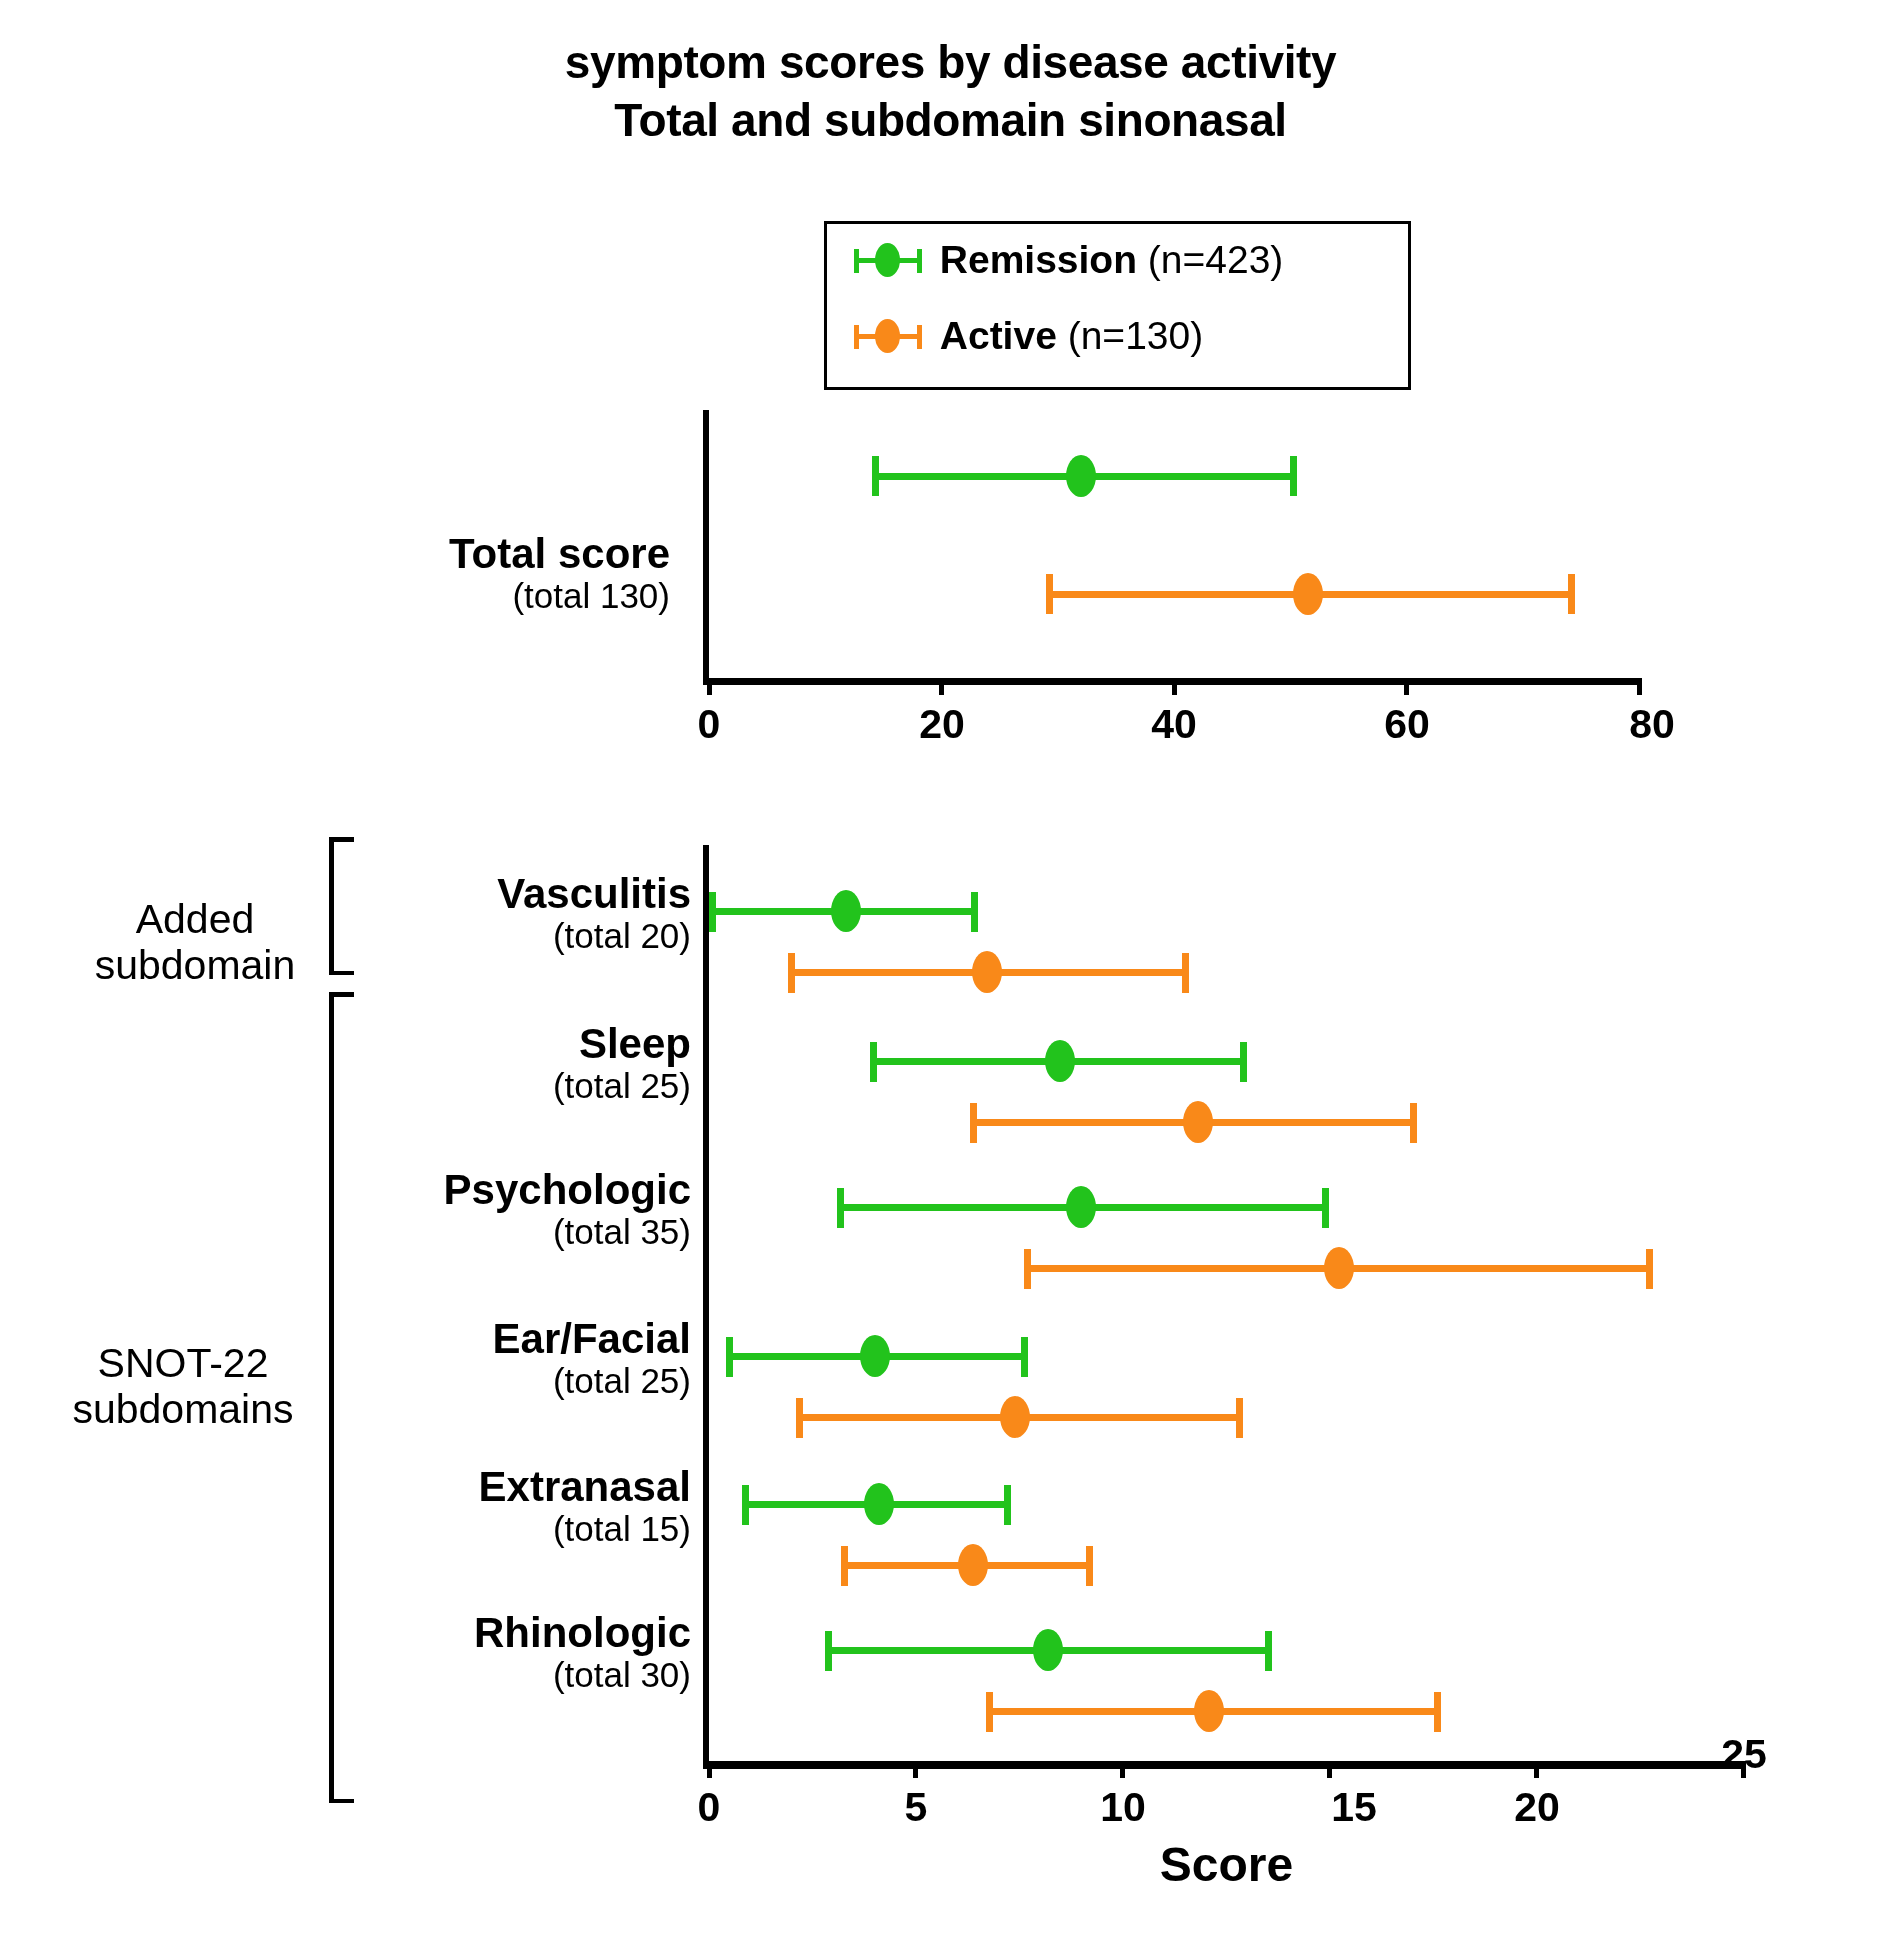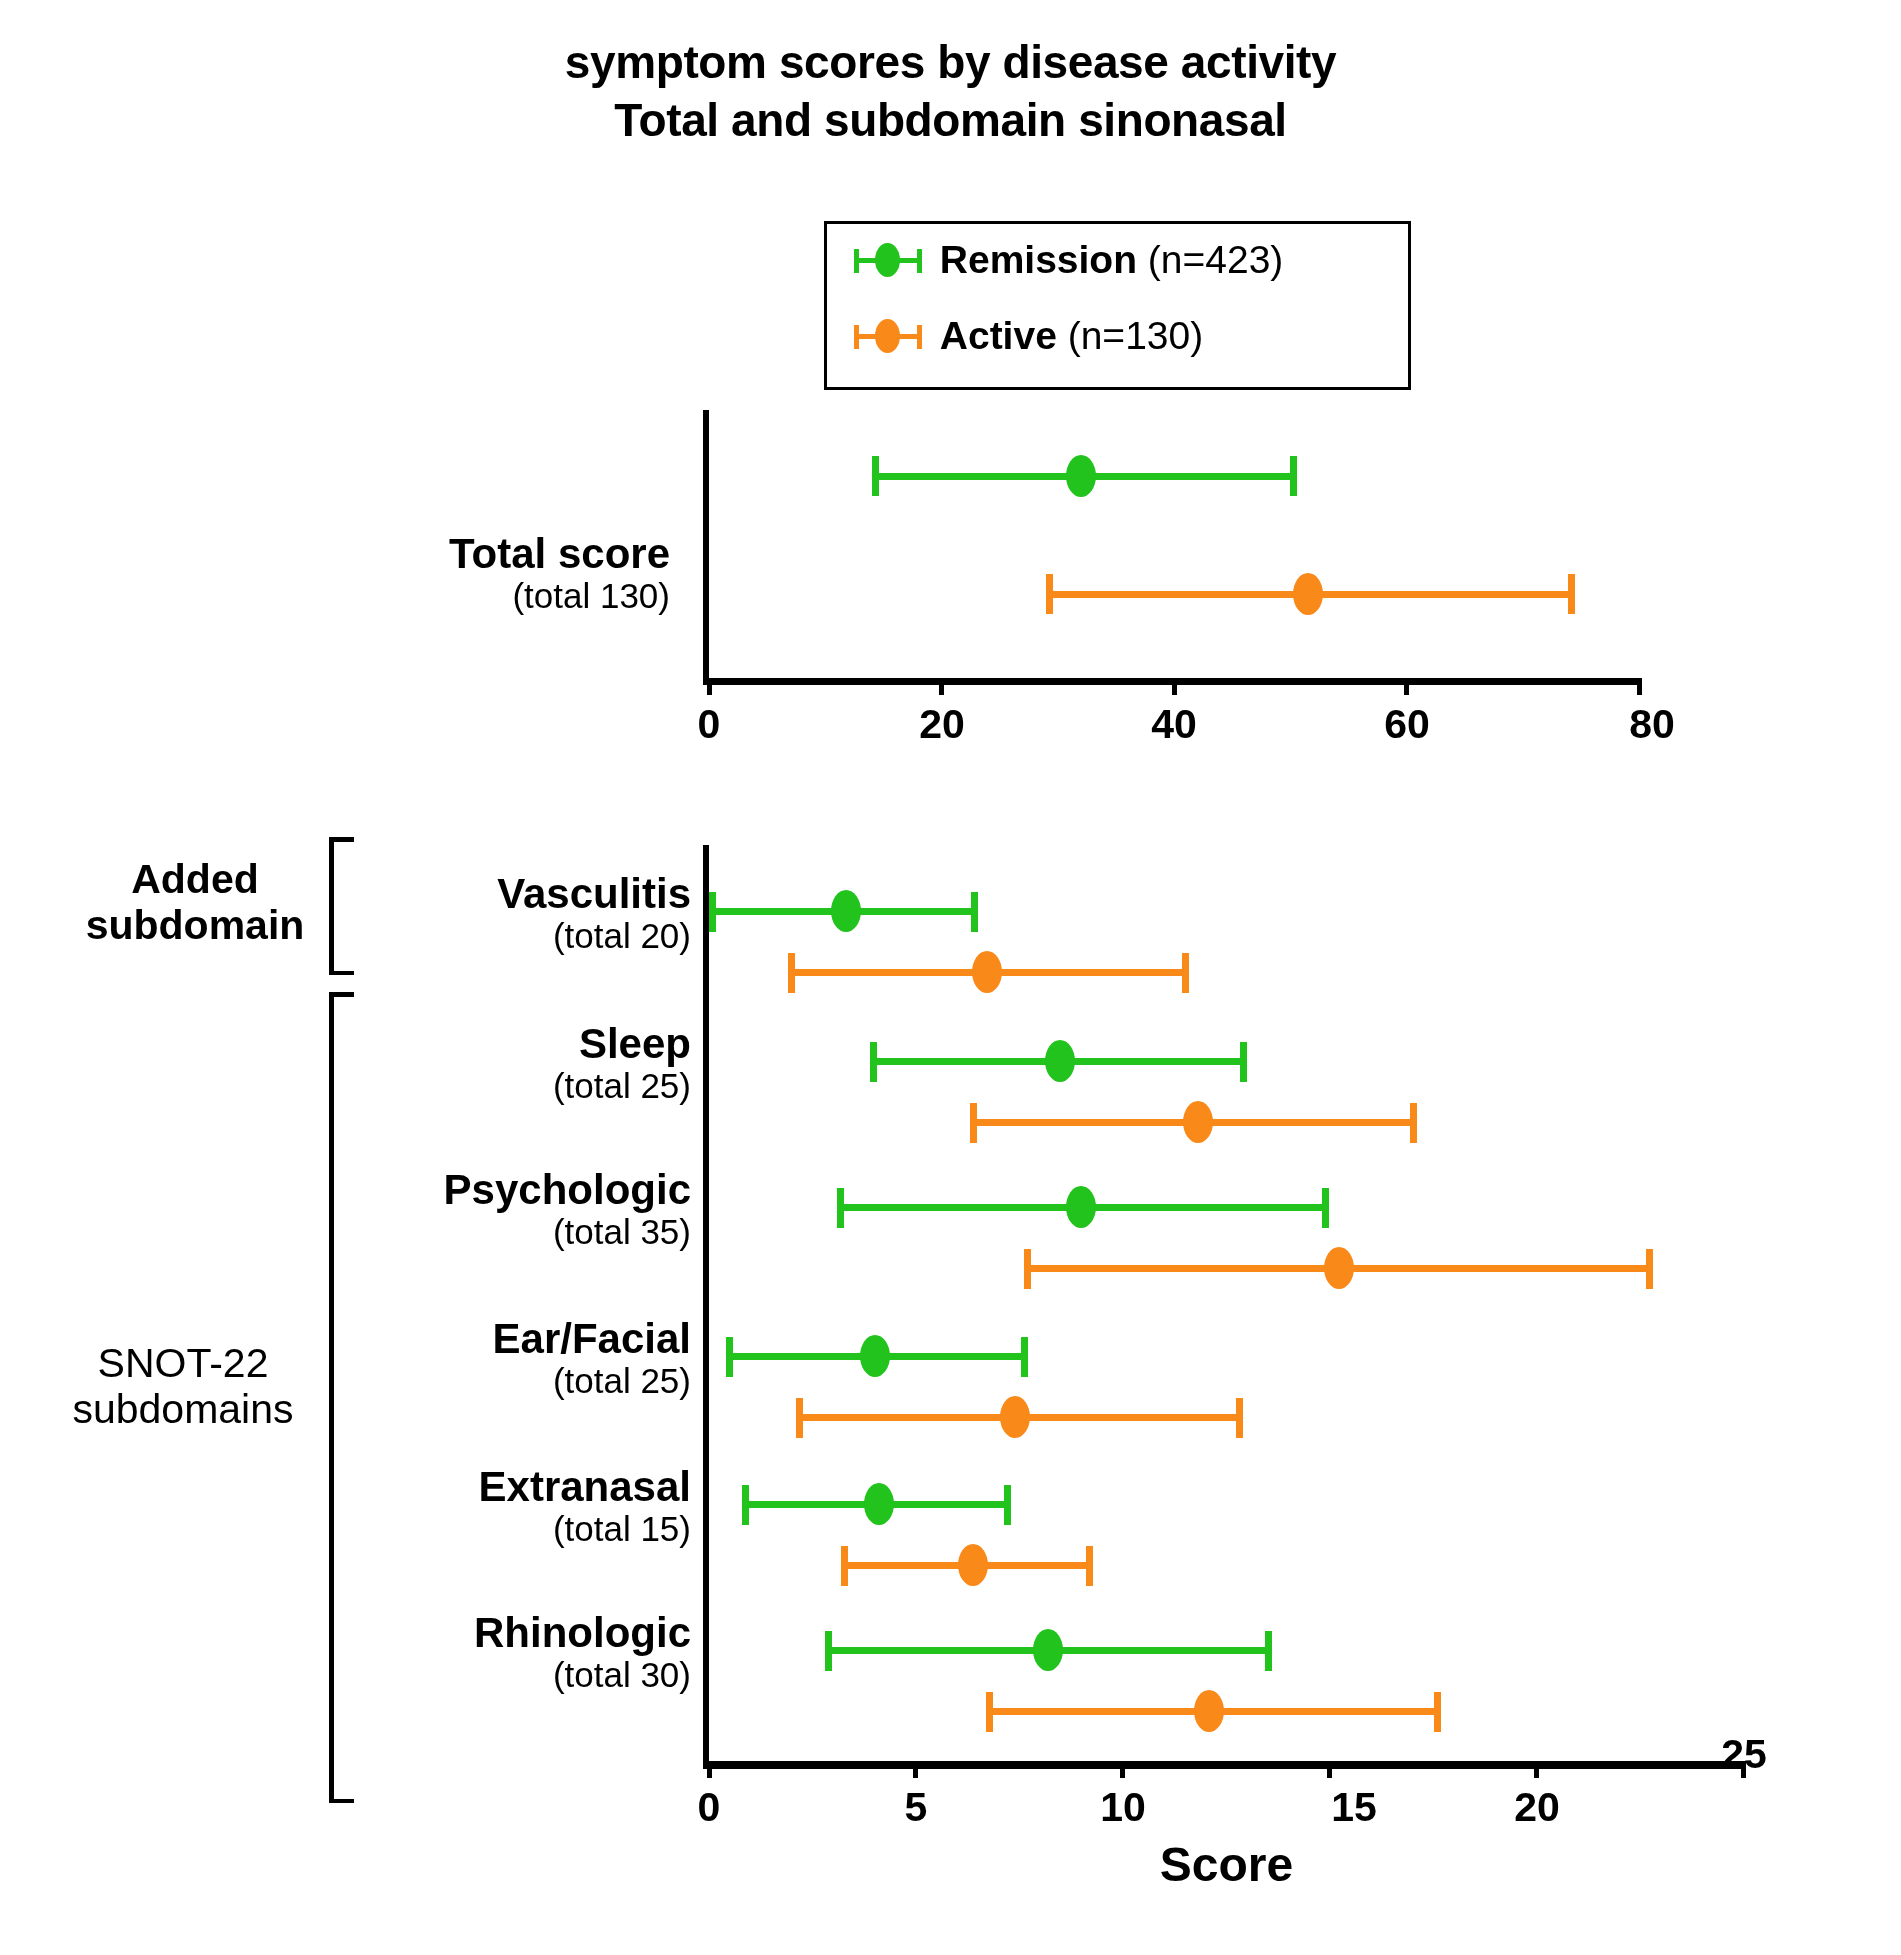--- a/index.html
+++ b/index.html
@@ -96,21 +96,21 @@
   
   .bracket { position:absolute; }
   .bracket .vline { position:absolute; left:0; top:0; bottom:0; width:4.5px; background:#000; }
   .bracket .htop, .bracket .hbot { position:absolute; left:0; width:25px; height:4.5px; background:#000; }
   .bracket .htop { top:0; }
   .bracket .hbot { bottom:0; }
   .grouplabel {
     position:absolute; text-align:center; white-space:nowrap;
     font-size:41px; line-height:1.12;
   }
-  .grouplabel.bold { font-weight:bold; }
+  .grouplabel.bold { font-weight:normal;margin-top:40px; }
 
   
   #xaxis-title {
     position:absolute; left:709px; width:1035px; top:1837px;
     text-align:center; font-size:48px; font-weight:bold;
   }
 </style>
 </head>
 <body>
 

